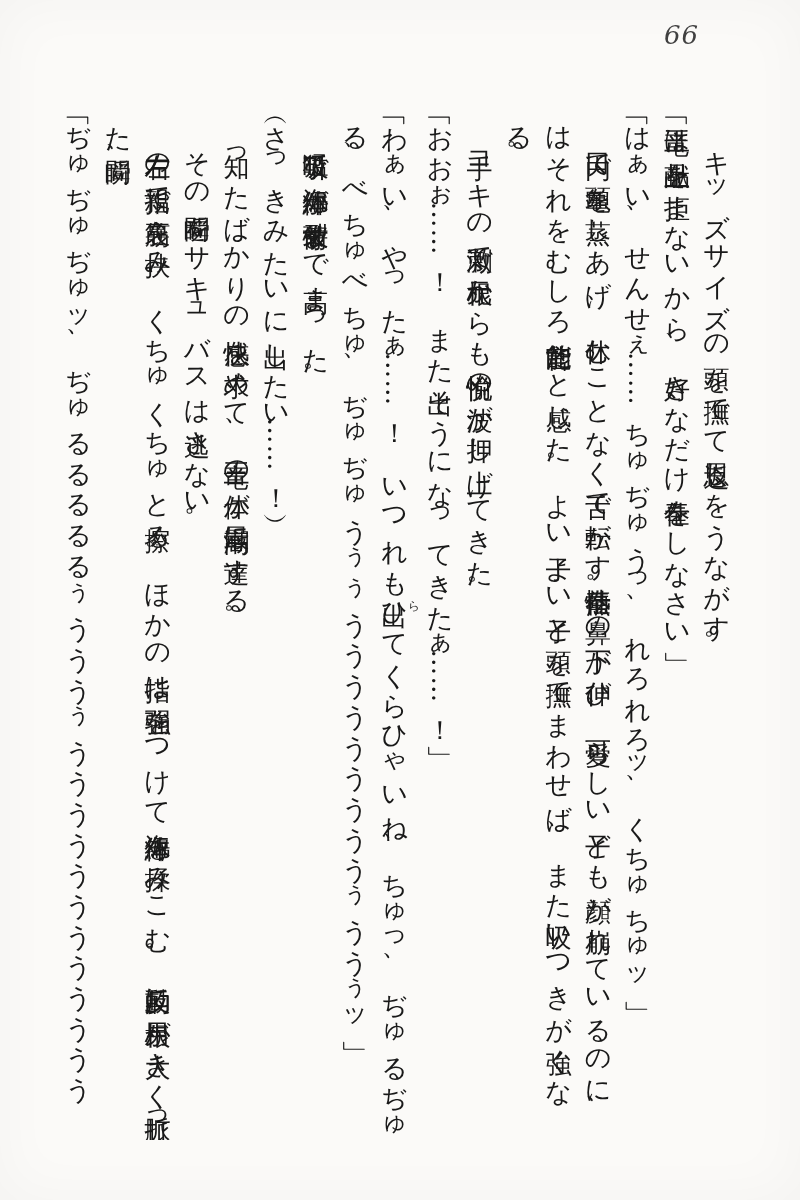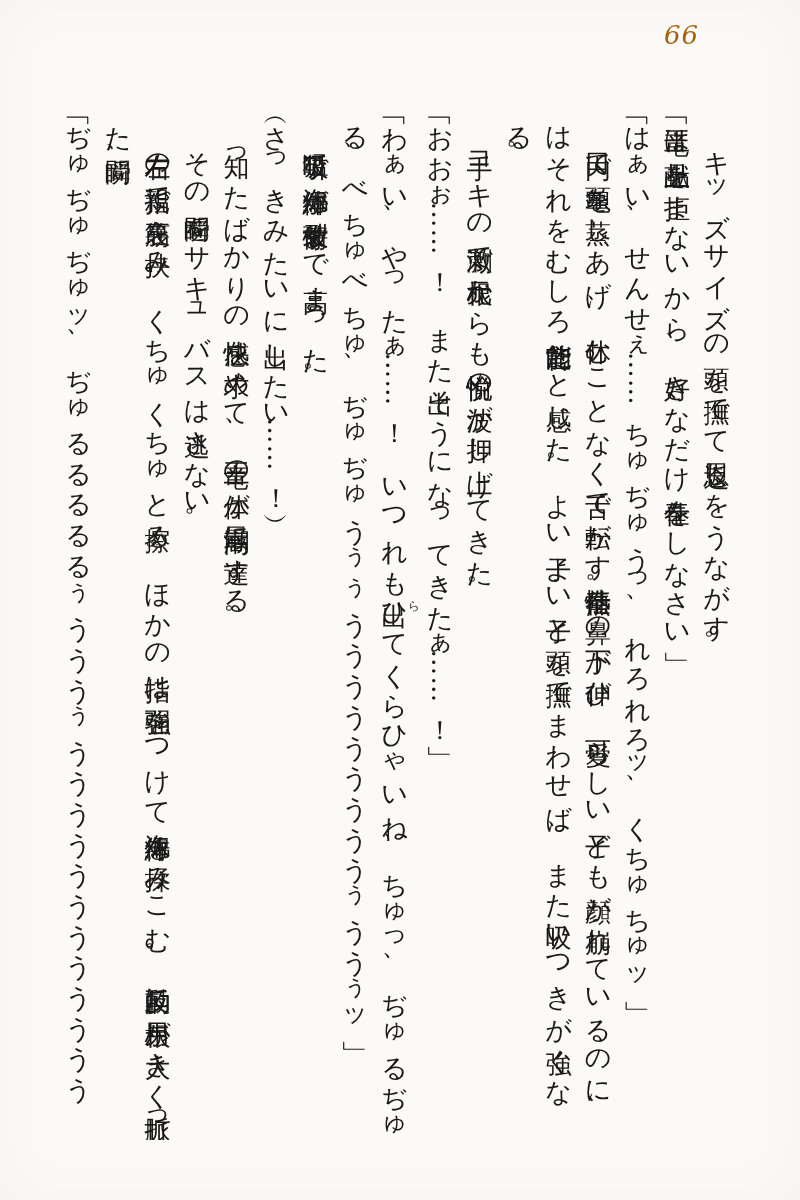--- a/index.html
+++ b/index.html
@@ -17,21 +17,21 @@
   }
   .page-number {
     position: absolute;
     top: 20px;
     left: 664px;
     width: 60px;
     text-align: left;
     font-family: "DejaVu Serif", "Liberation Serif", serif;
     font-style: italic;
     font-size: 26px;
-    color: #a16207;
+    color: #404040;
     letter-spacing: 1px;
   }
   .text-area {
     position: absolute;
     top: 108px;
     right: 64px;
     width: 672px;
     height: 1032px;
     writing-mode: vertical-rl;
     text-orientation: mixed;

